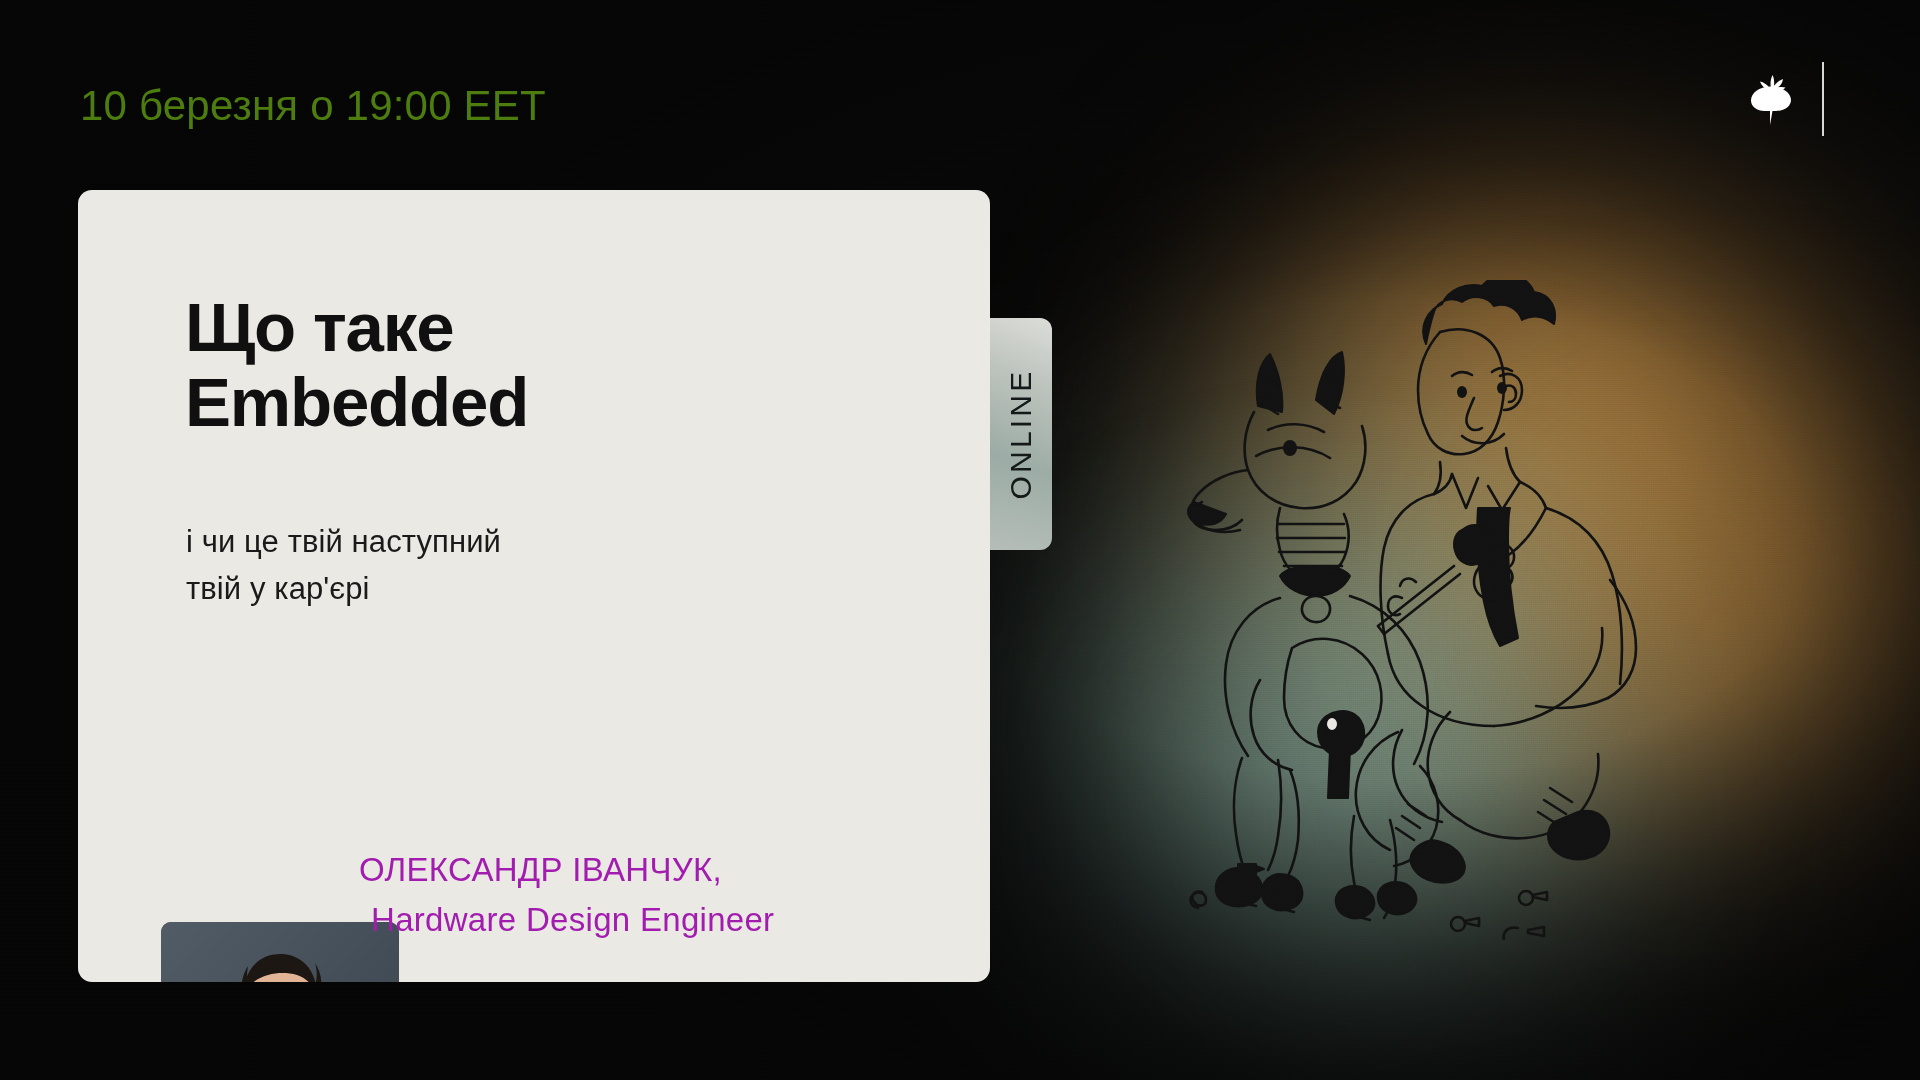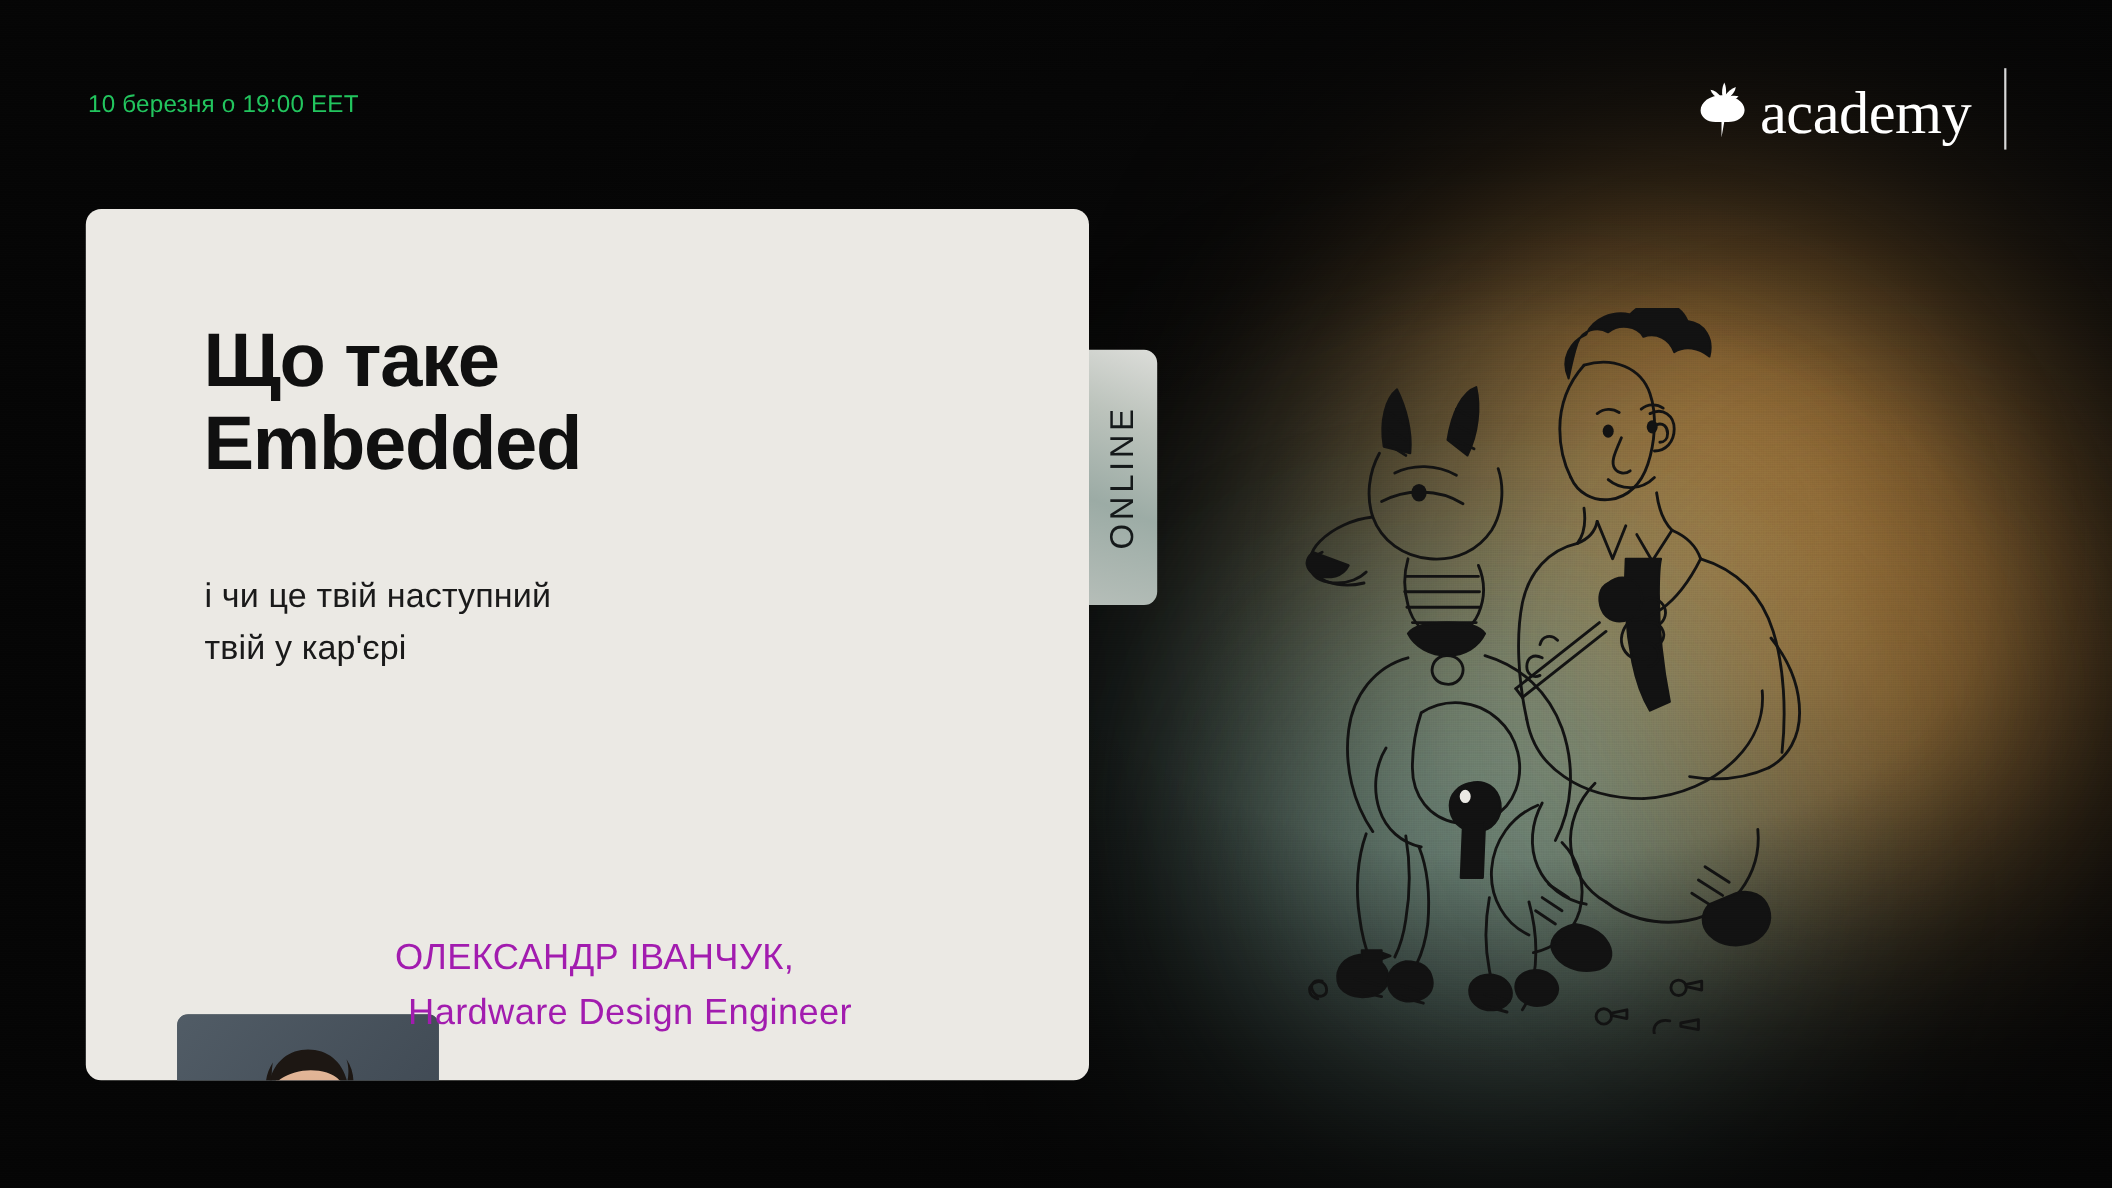--- a/index.html
+++ b/index.html
@@ -37,21 +37,21 @@
   .grain{
     position:absolute;inset:0;opacity:.13;mix-blend-mode:overlay;
     background-image:
       repeating-linear-gradient(0deg, rgba(255,255,255,.10) 0 1px, rgba(0,0,0,.10) 1px 2px),
       repeating-linear-gradient(90deg, rgba(255,255,255,.08) 0 1px, rgba(0,0,0,.08) 1px 2px);
   }
 
   
   .date-line{
     position:absolute;left:80px;top:82px;
-    color:#22c55e;font-size:22px;letter-spacing:.2px;white-space:nowrap;
+    color:#4d7c0f;font-size:42px;letter-spacing:.2px;white-space:nowrap;
   }
   .brandbar{
     position:absolute;right:68px;top:60px;height:78px;
     display:flex;align-items:center;gap:0px;
   }
   .logo-block{display:flex;align-items:center;gap:13px;}
   .beet-icon{width:42px;height:52px;display:block;}
   .academy-word{
     color:#ffffff;font-family:"Liberation Serif", serif;
     font-size:55px;line-height:1;letter-spacing:-.5px;
@@ -255,21 +255,20 @@
     <div class="logo-block">
       <svg class="beet-icon" viewBox="0 0 42 52">
         <g fill="#ffffff">
           <path d="M20.5 13.5 C9 13.5 1 20 1 27.5 C1 33.5 7 38 14.5 38 L20 38 L20 52 L22.5 38 L26 38 C34 38 41 33.5 41 27 C41 19.5 32 13.5 20.5 13.5 Z"></path>
           <path d="M21 15 C20 11 20.5 6 22.5 2 C24 4.5 24.5 9 24 14 Z"></path>
           <path d="M23 14 C25.5 10.5 29 7.5 33 6 C32.5 10 30 13.5 26 16 Z"></path>
           <path d="M19.5 15 C17 11.5 13.5 9 10 8.5 C11 12 14 15 18 17 Z"></path>
           <path d="M24.5 15.5 C28 14 32 13.5 35.5 14.5 C33 17.5 29 19 25.5 18.5 Z"></path>
         </g>
       </svg>
-      <div class="academy-word">academy</div>
     </div>
 
     <div class="divider"></div>
 
 
   </div>
 
   <div class="online-badge">
     <span class="online-text">ONLINE</span>
   </div>

